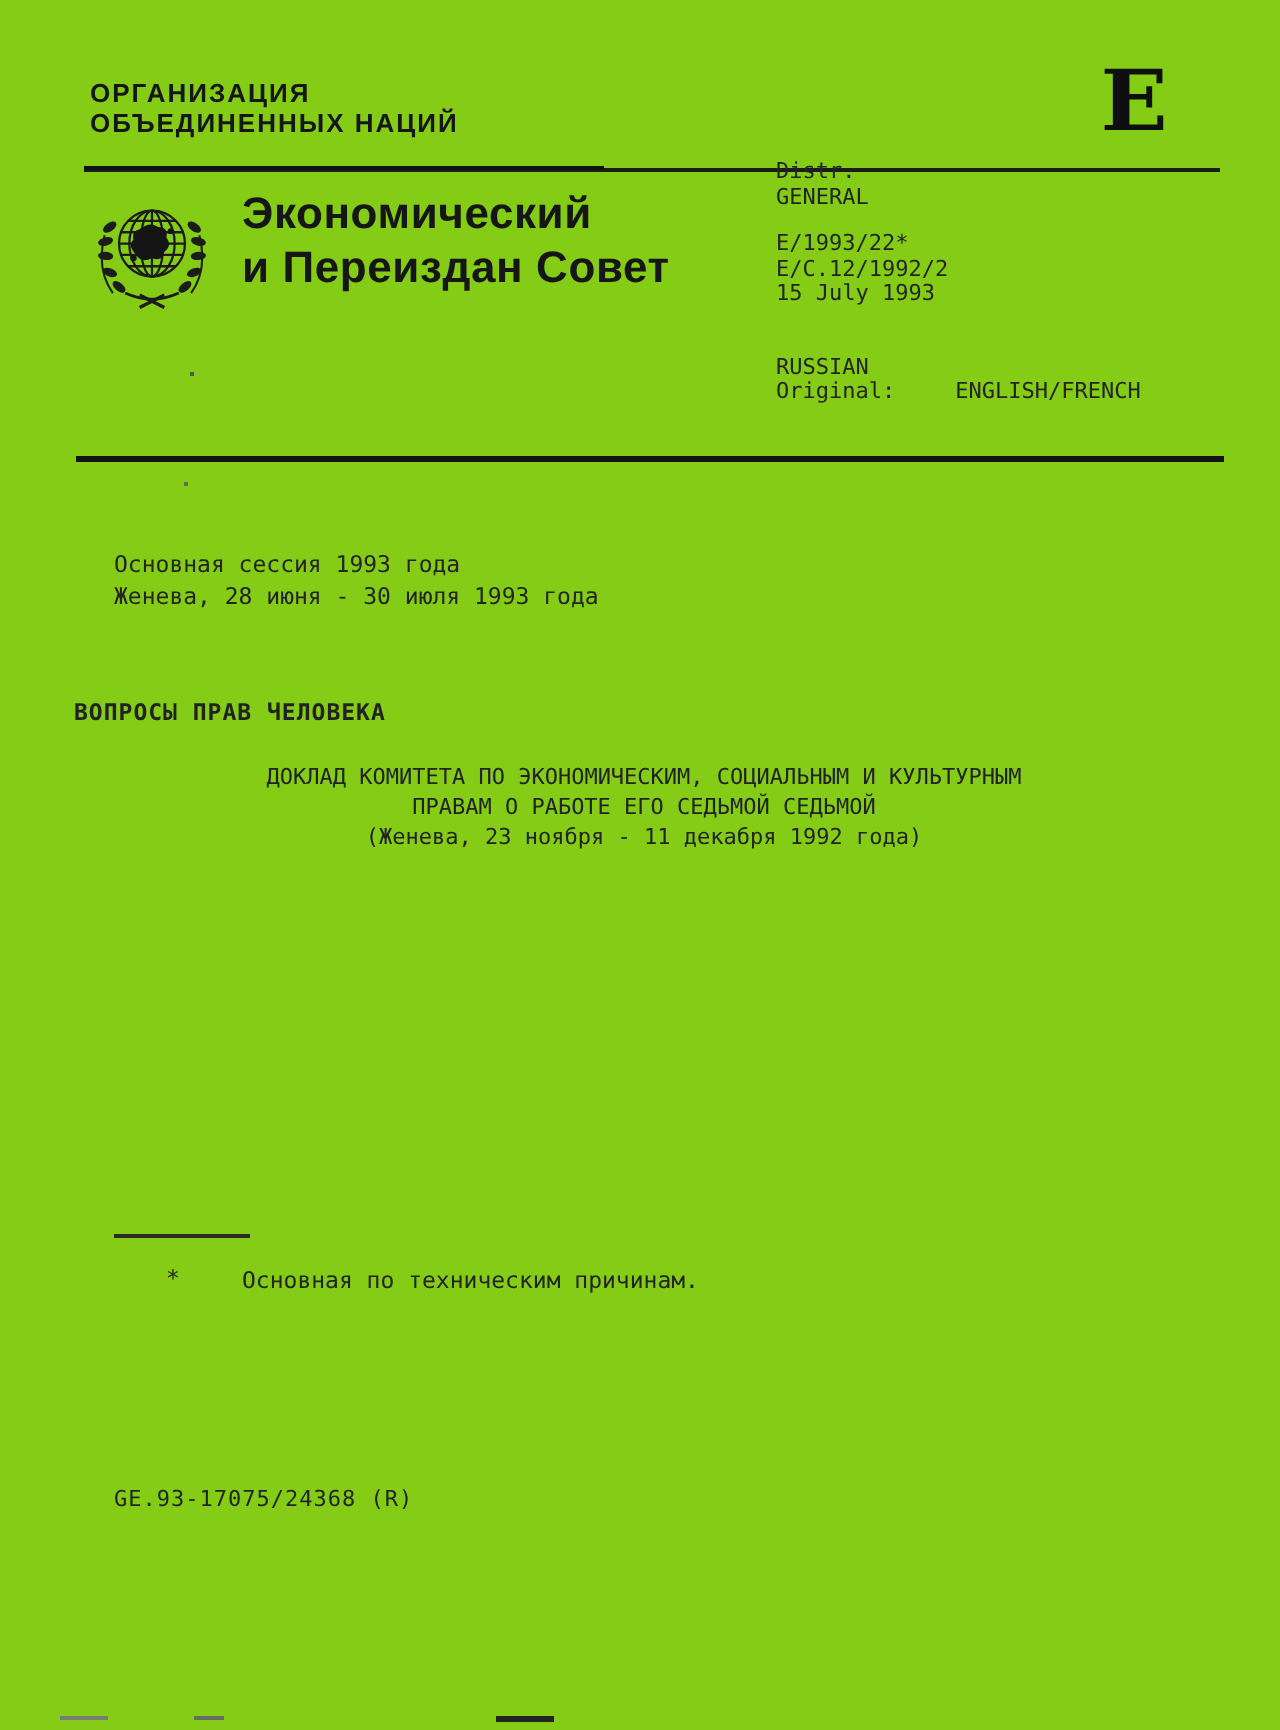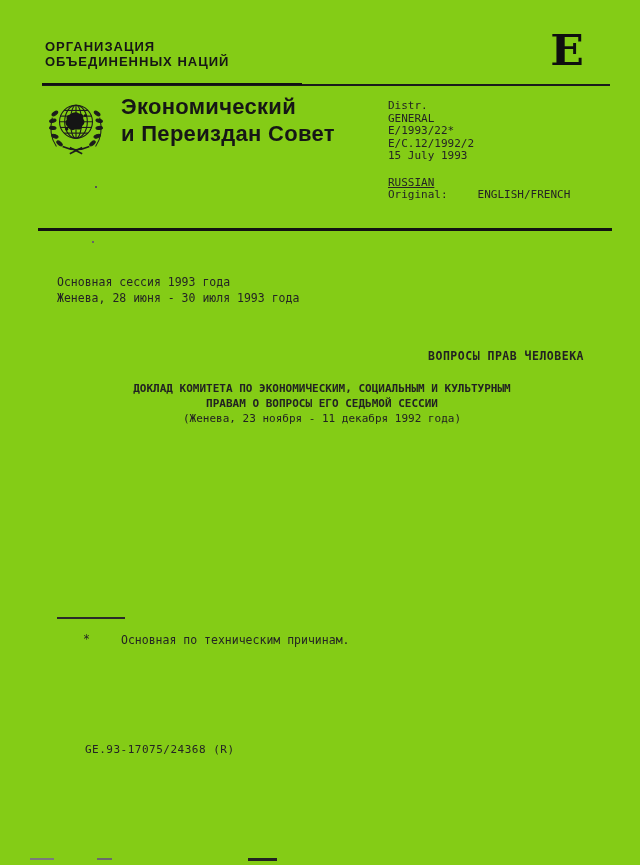--- a/index.html
+++ b/index.html
@@ -31,54 +31,54 @@
   
   .emblem { position:absolute; left:42px; top:95px; width:68px; height:68px; }
   .council-title {
     position:absolute; left:121px; top:93px;
     font-family:"Liberation Sans","DejaVu Sans",sans-serif;
     font-weight:700; font-size:22px; line-height:27px; color:#161616;
     letter-spacing:0.3px;
   }
   
   .distr {
-    position:absolute; left:388px; top:100px;
+    position:absolute; left:388px; top:80px;
     font-size:11px; line-height:12.5px; color:#242424;
   }
-  .distr .gap-a { }
-  .distr .gap-b { margin-top:14px;text-decoration:underline; }
+  .distr .gap-a { margin-top:11px; }
+  .distr .gap-b { margin-top:24px; }
   .distr .orig-langs { margin-left:30px; }
   
   .rule-2 {
     position:absolute; left:38px; top:228px; width:574px; height:3px;
     background:#121212;
   }
   
   .session {
     position:absolute; left:57px; top:274px;
     font-size:11.5px; line-height:16px; color:#242424;
   }
   
   .heading-wrap {
-    position:absolute; left:0; top:345px; width:584px; text-align:right;
+    position:absolute; left:0; top:345px; width:584px; text-align:left;padding-left:37px;
   }
   .heading { font-weight:700; font-size:11.5px; letter-spacing:0.5px; color:#222; }
   .title-wrap {
     position:absolute; left:10px; top:381px; width:624px; text-align:center;
     font-size:11px; line-height:15px; color:#222;
   }
-  .title-bold { font-weight:700; }
+  .title-bold { font-weight:400; }
   
   .fn-rule {
     position:absolute; left:57px; top:617px; width:68px; height:2px; background:#2a2a2a;
   }
   .fn-marker { position:absolute; left:83px; top:632px; font-size:11.5px; color:#242424; }
   .fn-text  { position:absolute; left:121px; top:633px; font-size:11.5px; color:#242424; }
   
-  .doc-ref { position:absolute; left:57px; top:743px; font-size:11px; color:#242424; letter-spacing:0.5px;margin-left:28px; }
+  .doc-ref { position:absolute; left:57px; top:743px; font-size:11px; color:#242424; letter-spacing:0.5px; }
   
   .speck { position:absolute; background:#555; }
   .s1 { left:95px;  top:186px; width:2px; height:2px; }
   .s2 { left:92px;  top:241px; width:2px; height:2px; background:#666; }
   .edge { position:absolute; height:2px; top:858px; }
   .e1 { left:30px;  width:24px; background:#7a7a7a; }
   .e2 { left:97px;  width:15px; background:#6a6a6a; }
   .e3 { left:248px; width:29px; background:#222; height:3px; }
 </style>
 </head>
@@ -149,21 +149,21 @@
     <div>Основная сессия 1993 года</div>
     <div>Женева, 28 июня - 30 июля 1993 года</div>
   </div>
 
   <div class="heading-wrap">
     <span class="heading">ВОПРОСЫ ПРАВ ЧЕЛОВЕКА</span>
   </div>
 
   <div class="title-wrap">
     <div class="title-bold">ДОКЛАД КОМИТЕТА ПО ЭКОНОМИЧЕСКИМ, СОЦИАЛЬНЫМ И КУЛЬТУРНЫМ</div>
-    <div class="title-bold">ПРАВАМ О ВОПРОСЫ ЕГО СЕДЬМОЙ СЕССИИ</div>
+    <div class="title-bold">ПРАВАМ О РАБОТЕ ЕГО СЕДЬМОЙ СЕДЬМОЙ</div>
     <div>(Женева, 23 ноября - 11 декабря 1992 года)</div>
   </div>
 
   <div class="fn-rule"></div>
   <div class="fn-marker">*</div>
   <div class="fn-text">Основная по техническим причинам.</div>
 
   <div class="doc-ref">GE.93-17075/24368  (R)</div>
 
   <div class="speck s1"></div>

